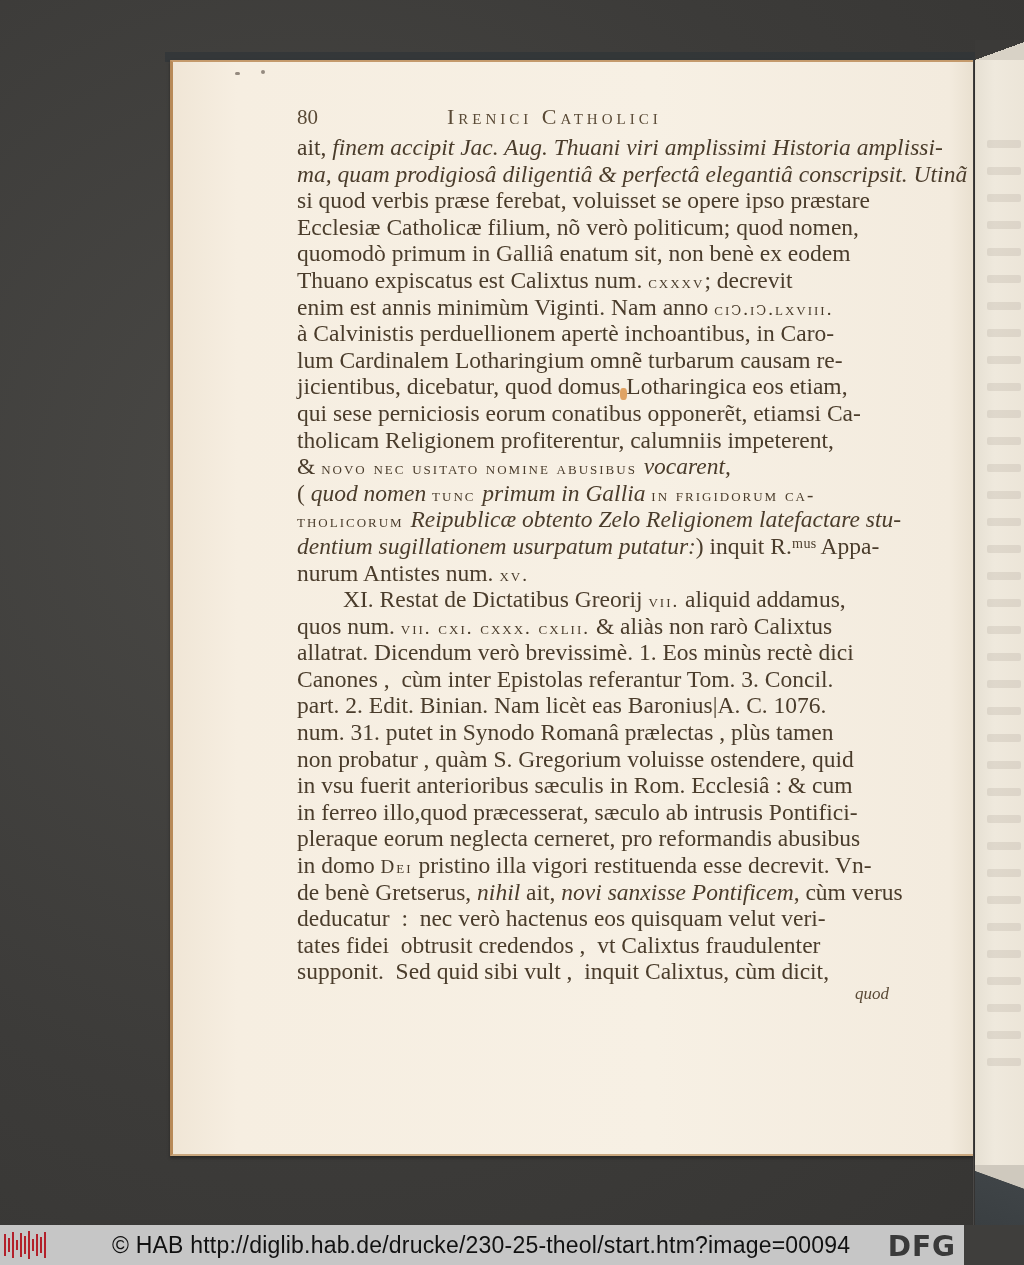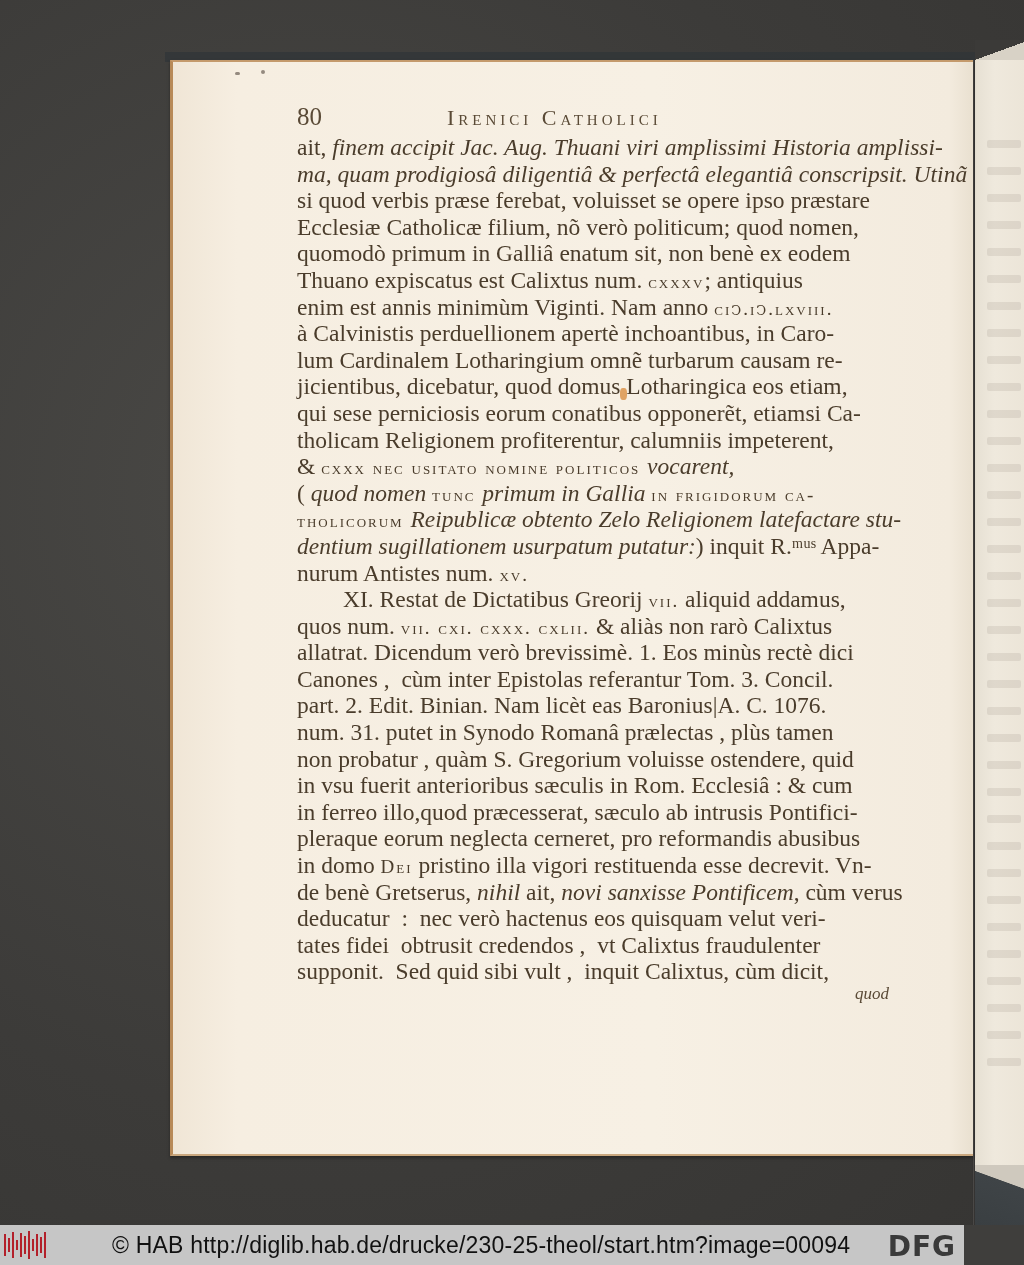--- a/index.html
+++ b/index.html
@@ -49,21 +49,21 @@
 
     .text-block {
       position: absolute; left: 297px; top: 104px; width: 604px;
       color: #4a3c2b;
       font-size: 23.5px; line-height: 26.6px;
     }
     .running-head {
       display: flex; align-items: baseline; height: 30px;
       font-size: 22px; color: #5a4a36;
     }
-    .running-head .folio { width: 150px; font-size: 25px; }
+    .running-head .folio { width: 150px; font-size: 21px; }
     .running-head .title { letter-spacing: 4px; font-variant: small-caps; font-size: 22px; }
     .line {
       display: flex; justify-content: space-between; white-space: nowrap;
       height: 26.6px;
     }
     .line span { white-space: pre; }
     .it { font-style: italic; }
     .sc { font-variant: small-caps; letter-spacing: 2px; font-size: 19px; }
     .indent { padding-left: 46px; }
     .catchword {
@@ -163,42 +163,42 @@
         <div class="line">
           <span><span>si quod verbis præse ferebat, voluisset se opere ipso præstare</span></span>
         </div>
         <div class="line">
           <span><span>Ecclesiæ Catholicæ filium, nõ verò politicum; quod nomen,</span></span>
         </div>
         <div class="line">
           <span><span>quomodò primum in Galliâ enatum sit, non benè ex eodem</span></span>
         </div>
         <div class="line">
-          <span><span>Thuano expiscatus est Calixtus num. </span><span class="sc">cxxxv</span><span>; antiquius</span></span>
+          <span><span>Thuano expiscatus est Calixtus num. </span><span class="sc">cxxxv</span><span>; decrevit</span></span>
         </div>
         <div class="line">
           <span><span>enim est annis minimùm Viginti. Nam anno </span><span class="sc">ciↄ.iↄ.lxviii.</span></span>
         </div>
         <div class="line">
           <span><span>à Calvinistis perduellionem apertè inchoantibus, in Caro-</span></span>
         </div>
         <div class="line">
           <span><span>lum Cardinalem Lotharingium omnẽ turbarum causam re-</span></span>
         </div>
         <div class="line">
           <span><span>jicientibus, dicebatur, quod domus Lotharingica eos etiam,</span></span>
         </div>
         <div class="line">
           <span><span>qui sese perniciosis eorum conatibus opponerẽt, etiamsi Ca-</span></span>
         </div>
         <div class="line">
           <span><span>tholicam Religionem profiterentur, calumniis impeterent,</span></span>
         </div>
         <div class="line">
-          <span><span>&amp; </span><span class="sc">cxxx nec usitato nomine politicos </span><span class="it">vocarent,</span></span>
+          <span><span>&amp; </span><span class="sc">novo nec usitato nomine abusibus </span><span class="it">vocarent,</span></span>
         </div>
         <div class="line">
           <span><span>( </span><span class="it">quod nomen </span><span class="sc">tunc </span><span class="it">primum in Gallia </span><span class="sc">in frigidorum ca-</span></span>
         </div>
         <div class="line">
           <span><span class="sc">tholicorum </span><span class="it">Reipublicæ obtento Zelo Religionem latefactare stu-</span></span>
         </div>
         <div class="line">
           <span><span class="it">dentium sugillationem usurpatum putatur:</span><span>) inquit R.ᵐᵘˢ Appa-</span></span>
         </div>

